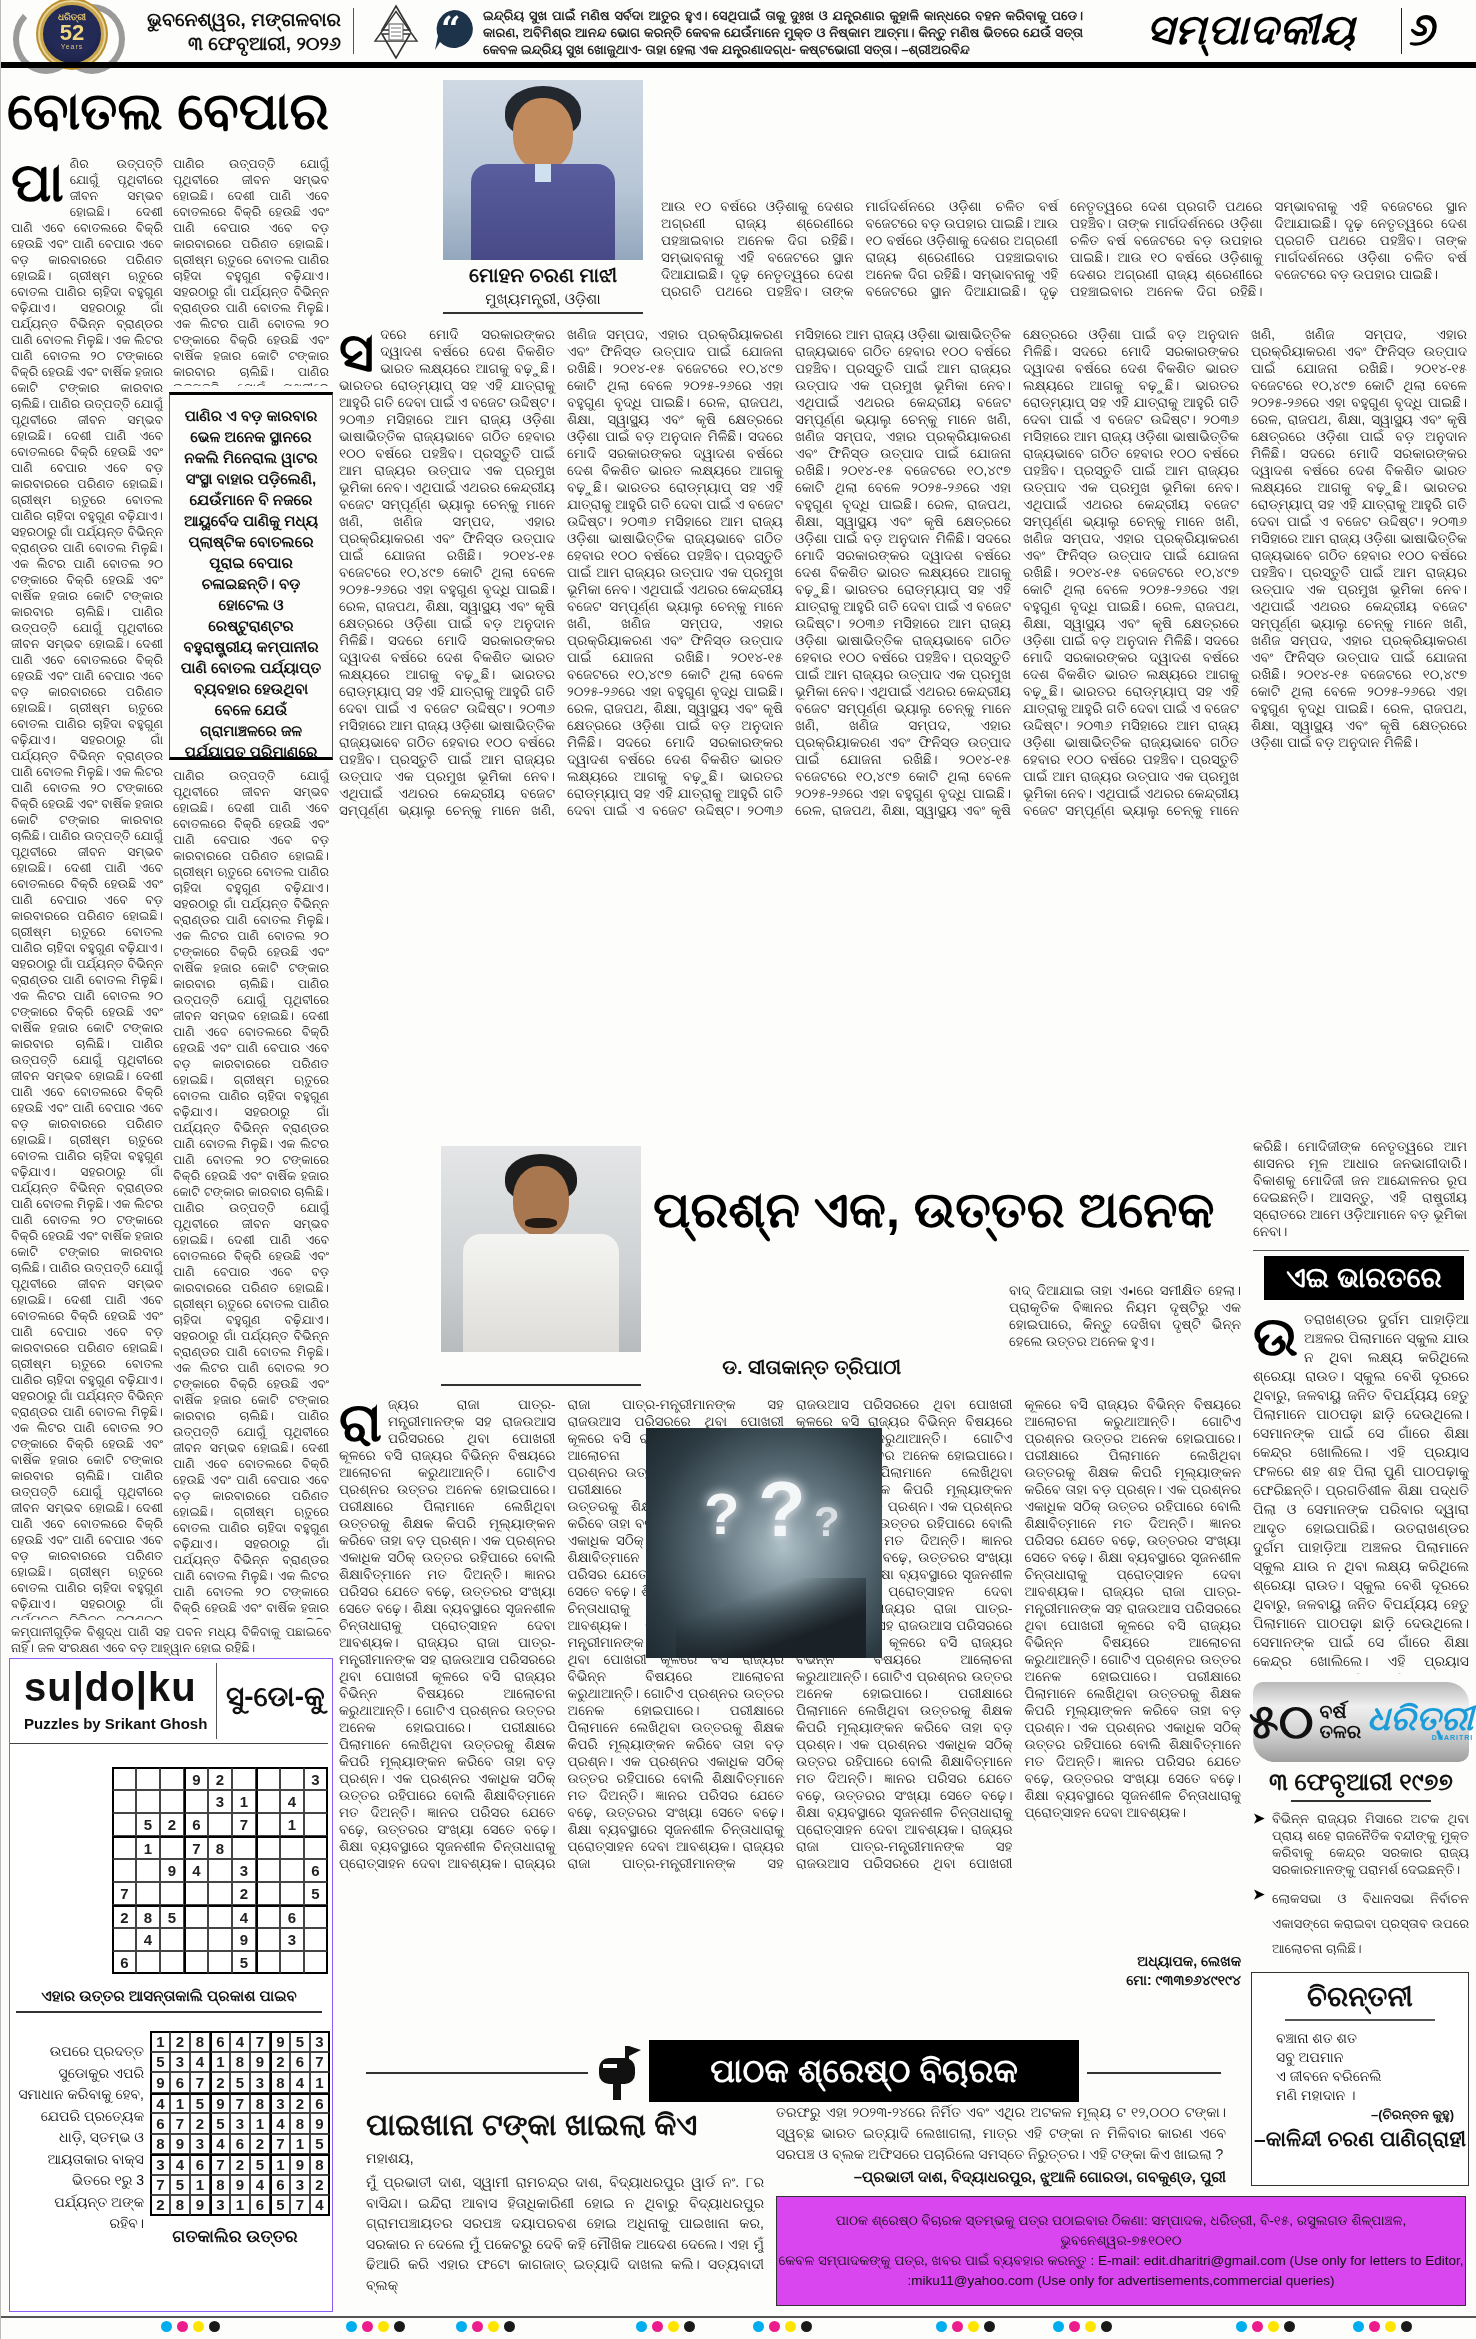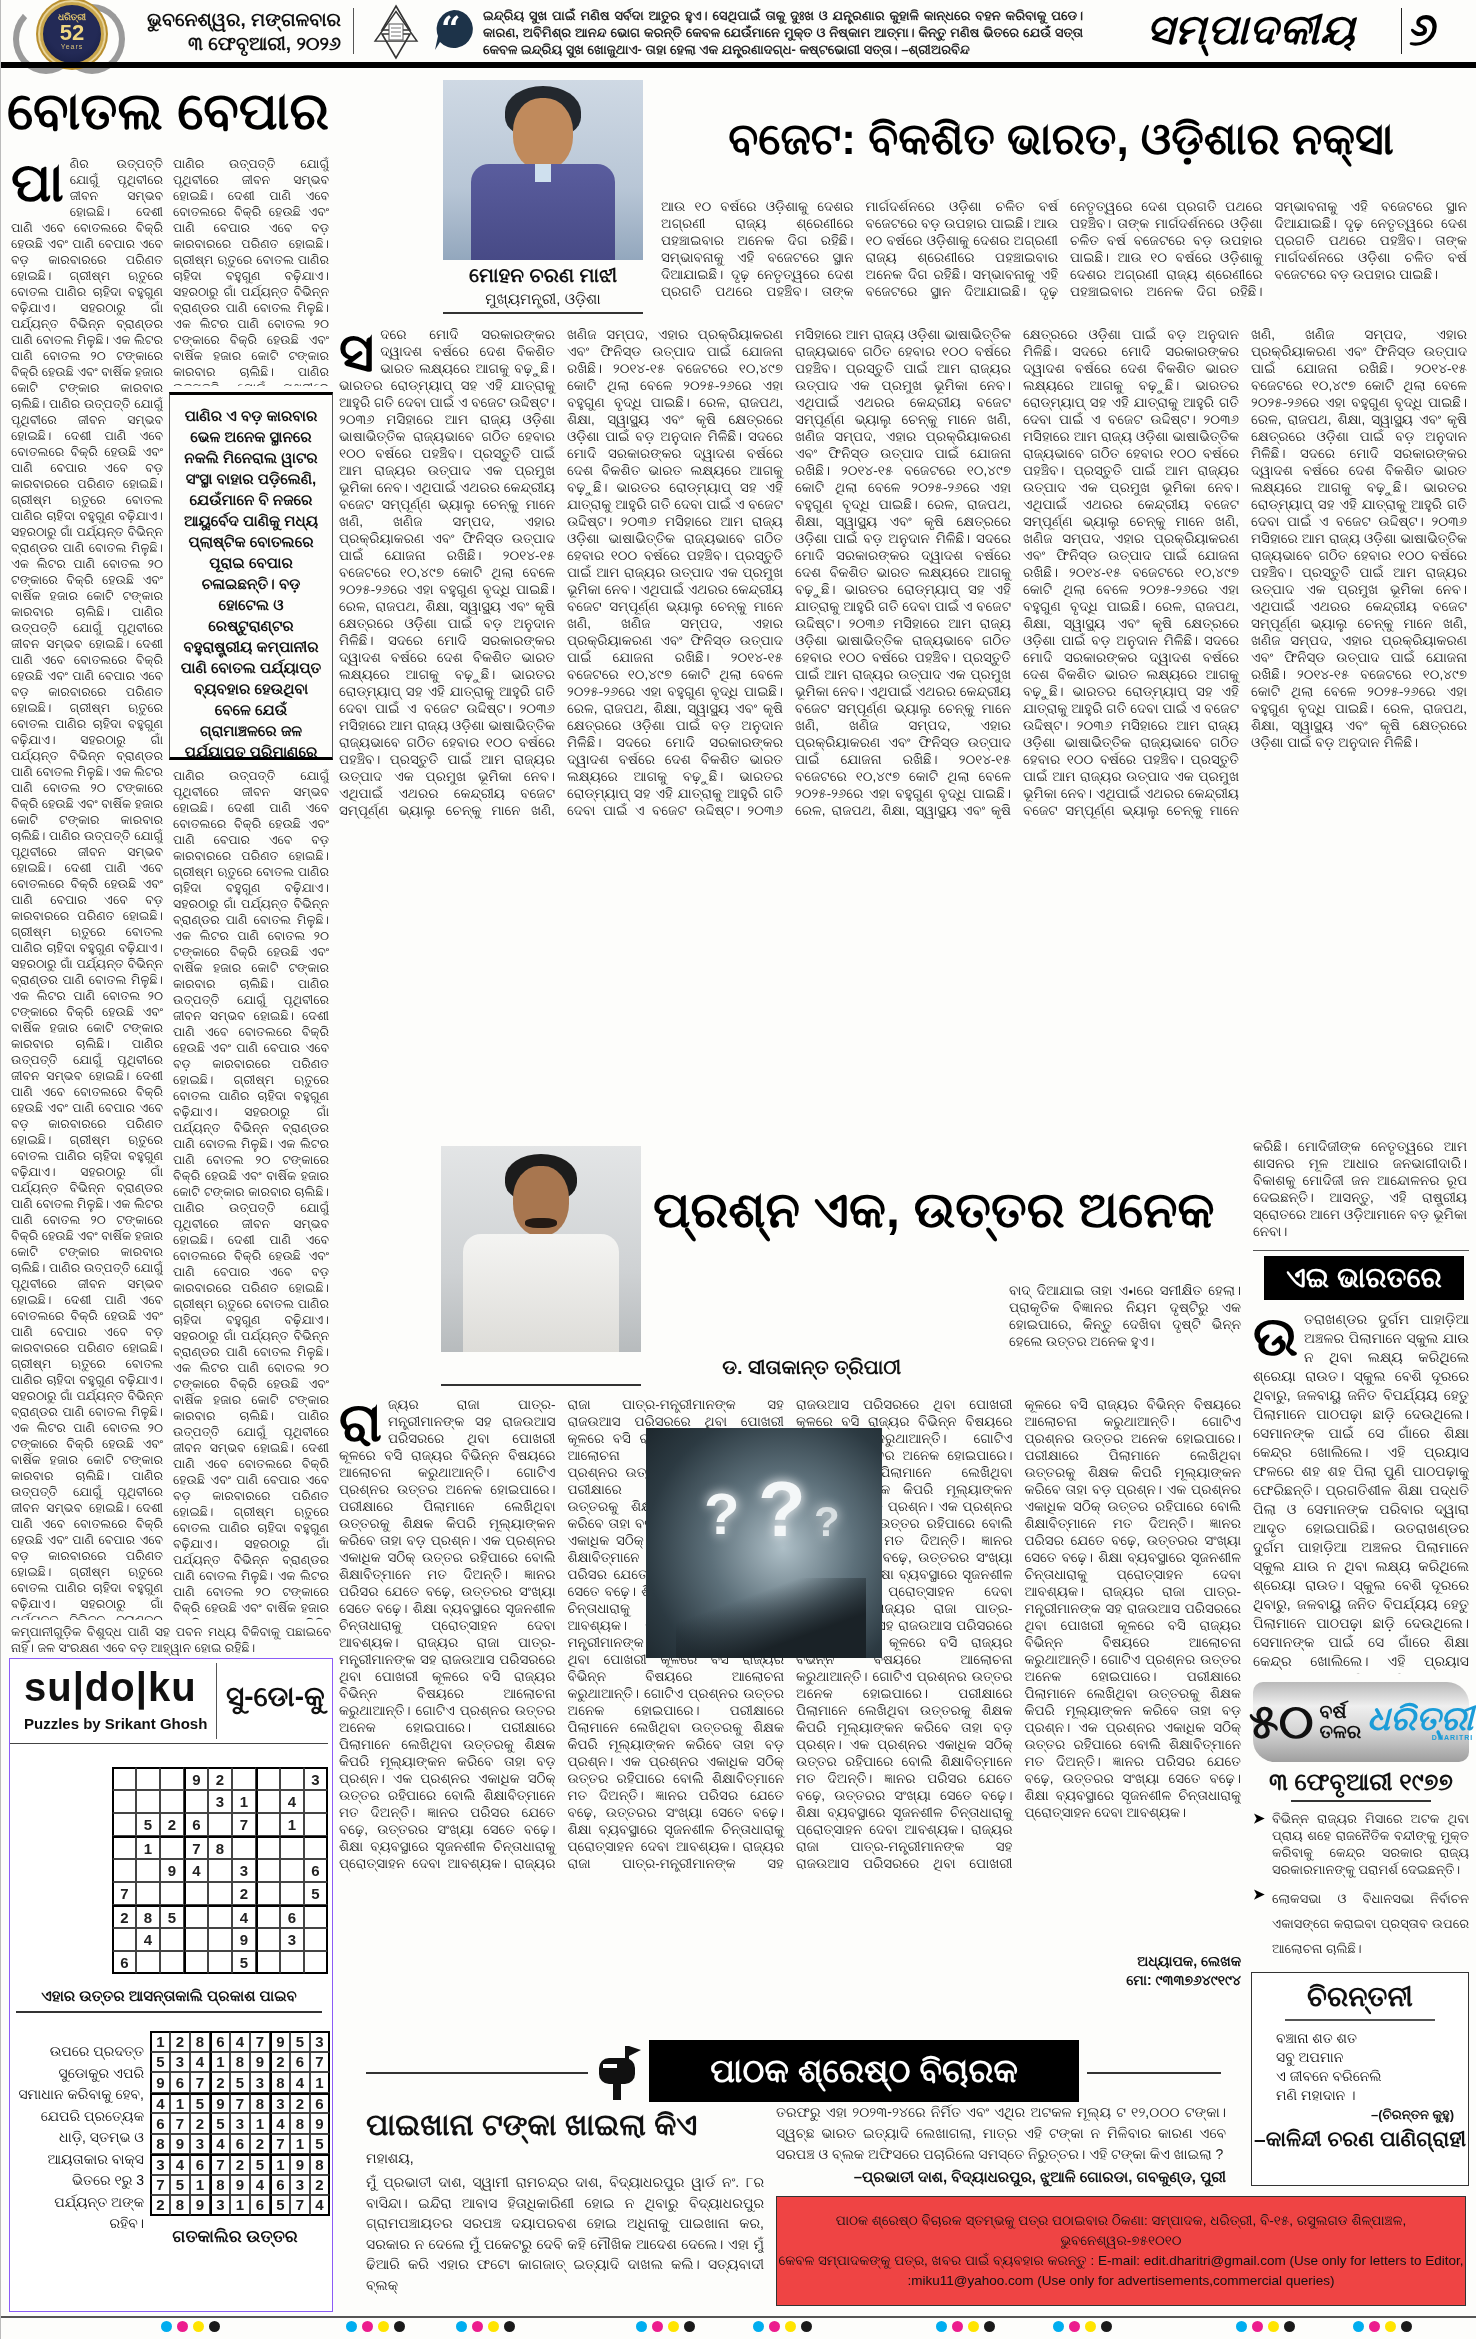--- a/index.html
+++ b/index.html
@@ -126,21 +126,20 @@
   <div class="abs rule" style="left:0;top:62px;width:1476px;height:6px;"></div>
 
   <div class="abs headline-xl" style="left:6px;top:80px;width:370px;font-size:52px;line-height:62px;">ବୋତଲ ବେପାର</div>
 
   <div class="abs jtext small dropcap" style="left:10px;top:156px;width:152px;height:1464px;">ପାଣିର ଉତ୍ପତ୍ତି ଯୋଗୁଁ ପୃଥିବୀରେ ଜୀବନ ସମ୍ଭବ ହୋଇଛି। ଦେଶୀ ପାଣି ଏବେ ବୋତଲରେ ବିକ୍ରି ହେଉଛି ଏବଂ ପାଣି ବେପାର ଏବେ ବଡ଼ କାରବାରରେ ପରିଣତ ହୋଇଛି। ଗ୍ରୀଷ୍ମ ଋତୁରେ ବୋତଲ ପାଣିର ଚାହିଦା ବହୁଗୁଣ ବଢ଼ିଯାଏ। ସହରଠାରୁ ଗାଁ ପର୍ଯ୍ୟନ୍ତ ବିଭିନ୍ନ ବ୍ରାଣ୍ଡର ପାଣି ବୋତଲ ମିଳୁଛି। ଏକ ଲିଟର ପାଣି ବୋତଲ ୨୦ ଟଙ୍କାରେ ବିକ୍ରି ହେଉଛି ଏବଂ ବାର୍ଷିକ ହଜାର କୋଟି ଟଙ୍କାର କାରବାର ଚାଲିଛି। ପାଣିର ଉତ୍ପତ୍ତି ଯୋଗୁଁ ପୃଥିବୀରେ ଜୀବନ ସମ୍ଭବ ହୋଇଛି। ଦେଶୀ ପାଣି ଏବେ ବୋତଲରେ ବିକ୍ରି ହେଉଛି ଏବଂ ପାଣି ବେପାର ଏବେ ବଡ଼ କାରବାରରେ ପରିଣତ ହୋଇଛି। ଗ୍ରୀଷ୍ମ ଋତୁରେ ବୋତଲ ପାଣିର ଚାହିଦା ବହୁଗୁଣ ବଢ଼ିଯାଏ। ସହରଠାରୁ ଗାଁ ପର୍ଯ୍ୟନ୍ତ ବିଭିନ୍ନ ବ୍ରାଣ୍ଡର ପାଣି ବୋତଲ ମିଳୁଛି। ଏକ ଲିଟର ପାଣି ବୋତଲ ୨୦ ଟଙ୍କାରେ ବିକ୍ରି ହେଉଛି ଏବଂ ବାର୍ଷିକ ହଜାର କୋଟି ଟଙ୍କାର କାରବାର ଚାଲିଛି। ପାଣିର ଉତ୍ପତ୍ତି ଯୋଗୁଁ ପୃଥିବୀରେ ଜୀବନ ସମ୍ଭବ ହୋଇଛି। ଦେଶୀ ପାଣି ଏବେ ବୋତଲରେ ବିକ୍ରି ହେଉଛି ଏବଂ ପାଣି ବେପାର ଏବେ ବଡ଼ କାରବାରରେ ପରିଣତ ହୋଇଛି। ଗ୍ରୀଷ୍ମ ଋତୁରେ ବୋତଲ ପାଣିର ଚାହିଦା ବହୁଗୁଣ ବଢ଼ିଯାଏ। ସହରଠାରୁ ଗାଁ ପର୍ଯ୍ୟନ୍ତ ବିଭିନ୍ନ ବ୍ରାଣ୍ଡର ପାଣି ବୋତଲ ମିଳୁଛି। ଏକ ଲିଟର ପାଣି ବୋତଲ ୨୦ ଟଙ୍କାରେ ବିକ୍ରି ହେଉଛି ଏବଂ ବାର୍ଷିକ ହଜାର କୋଟି ଟଙ୍କାର କାରବାର ଚାଲିଛି। ପାଣିର ଉତ୍ପତ୍ତି ଯୋଗୁଁ ପୃଥିବୀରେ ଜୀବନ ସମ୍ଭବ ହୋଇଛି। ଦେଶୀ ପାଣି ଏବେ ବୋତଲରେ ବିକ୍ରି ହେଉଛି ଏବଂ ପାଣି ବେପାର ଏବେ ବଡ଼ କାରବାରରେ ପରିଣତ ହୋଇଛି। ଗ୍ରୀଷ୍ମ ଋତୁରେ ବୋତଲ ପାଣିର ଚାହିଦା ବହୁଗୁଣ ବଢ଼ିଯାଏ। ସହରଠାରୁ ଗାଁ ପର୍ଯ୍ୟନ୍ତ ବିଭିନ୍ନ ବ୍ରାଣ୍ଡର ପାଣି ବୋତଲ ମିଳୁଛି। ଏକ ଲିଟର ପାଣି ବୋତଲ ୨୦ ଟଙ୍କାରେ ବିକ୍ରି ହେଉଛି ଏବଂ ବାର୍ଷିକ ହଜାର କୋଟି ଟଙ୍କାର କାରବାର ଚାଲିଛି। ପାଣିର ଉତ୍ପତ୍ତି ଯୋଗୁଁ ପୃଥିବୀରେ ଜୀବନ ସମ୍ଭବ ହୋଇଛି। ଦେଶୀ ପାଣି ଏବେ ବୋତଲରେ ବିକ୍ରି ହେଉଛି ଏବଂ ପାଣି ବେପାର ଏବେ ବଡ଼ କାରବାରରେ ପରିଣତ ହୋଇଛି। ଗ୍ରୀଷ୍ମ ଋତୁରେ ବୋତଲ ପାଣିର ଚାହିଦା ବହୁଗୁଣ ବଢ଼ିଯାଏ। ସହରଠାରୁ ଗାଁ ପର୍ଯ୍ୟନ୍ତ ବିଭିନ୍ନ ବ୍ରାଣ୍ଡର ପାଣି ବୋତଲ ମିଳୁଛି। ଏକ ଲିଟର ପାଣି ବୋତଲ ୨୦ ଟଙ୍କାରେ ବିକ୍ରି ହେଉଛି ଏବଂ ବାର୍ଷିକ ହଜାର କୋଟି ଟଙ୍କାର କାରବାର ଚାଲିଛି। ପାଣିର ଉତ୍ପତ୍ତି ଯୋଗୁଁ ପୃଥିବୀରେ ଜୀବନ ସମ୍ଭବ ହୋଇଛି। ଦେଶୀ ପାଣି ଏବେ ବୋତଲରେ ବିକ୍ରି ହେଉଛି ଏବଂ ପାଣି ବେପାର ଏବେ ବଡ଼ କାରବାରରେ ପରିଣତ ହୋଇଛି। ଗ୍ରୀଷ୍ମ ଋତୁରେ ବୋତଲ ପାଣିର ଚାହିଦା ବହୁଗୁଣ ବଢ଼ିଯାଏ। ସହରଠାରୁ ଗାଁ ପର୍ଯ୍ୟନ୍ତ ବିଭିନ୍ନ ବ୍ରାଣ୍ଡର ପାଣି ବୋତଲ ମିଳୁଛି। ଏକ ଲିଟର ପାଣି ବୋତଲ ୨୦ ଟଙ୍କାରେ ବିକ୍ରି ହେଉଛି ଏବଂ ବାର୍ଷିକ ହଜାର କୋଟି ଟଙ୍କାର କାରବାର ଚାଲିଛି। ପାଣିର ଉତ୍ପତ୍ତି ଯୋଗୁଁ ପୃଥିବୀରେ ଜୀବନ ସମ୍ଭବ ହୋଇଛି। ଦେଶୀ ପାଣି ଏବେ ବୋତଲରେ ବିକ୍ରି ହେଉଛି ଏବଂ ପାଣି ବେପାର ଏବେ ବଡ଼ କାରବାରରେ ପରିଣତ ହୋଇଛି। ଗ୍ରୀଷ୍ମ ଋତୁରେ ବୋତଲ ପାଣିର ଚାହିଦା ବହୁଗୁଣ ବଢ଼ିଯାଏ। ସହରଠାରୁ ଗାଁ ପର୍ଯ୍ୟନ୍ତ ବିଭିନ୍ନ ବ୍ରାଣ୍ଡର ପାଣି ବୋତଲ ମିଳୁଛି। ଏକ ଲିଟର ପାଣି ବୋତଲ ୨୦ ଟଙ୍କାରେ ବିକ୍ରି ହେଉଛି ଏବଂ ବାର୍ଷିକ ହଜାର କୋଟି ଟଙ୍କାର କାରବାର ଚାଲିଛି। ପାଣିର ଉତ୍ପତ୍ତି ଯୋଗୁଁ ପୃଥିବୀରେ ଜୀବନ ସମ୍ଭବ ହୋଇଛି। ଦେଶୀ ପାଣି ଏବେ ବୋତଲରେ ବିକ୍ରି ହେଉଛି ଏବଂ ପାଣି ବେପାର ଏବେ ବଡ଼ କାରବାରରେ ପରିଣତ ହୋଇଛି। ଗ୍ରୀଷ୍ମ ଋତୁରେ ବୋତଲ ପାଣିର ଚାହିଦା ବହୁଗୁଣ ବଢ଼ିଯାଏ। ସହରଠାରୁ ଗାଁ ପର୍ଯ୍ୟନ୍ତ ବିଭିନ୍ନ ବ୍ରାଣ୍ଡର ପାଣି ବୋତଲ ମିଳୁଛି। ଏକ ଲିଟର ପାଣି ବୋତଲ ୨୦ ଟଙ୍କାରେ ବିକ୍ରି ହେଉଛି ଏବଂ ବାର୍ଷିକ ହଜାର କୋଟି ଟଙ୍କାର କାରବାର ଚାଲିଛି। ପାଣିର ଉତ୍ପତ୍ତି ଯୋଗୁଁ ପୃଥିବୀରେ ଜୀବନ ସମ୍ଭବ ହୋଇଛି। ଦେଶୀ ପାଣି ଏବେ ବୋତଲରେ ବିକ୍ରି ହେଉଛି ଏବଂ ପାଣି ବେପାର ଏବେ ବଡ଼ କାରବାରରେ ପରିଣତ ହୋଇଛି। ଗ୍ରୀଷ୍ମ ଋତୁରେ ବୋତଲ ପାଣିର ଚାହିଦା ବହୁଗୁଣ ବଢ଼ିଯାଏ। ସହରଠାରୁ ଗାଁ ପର୍ଯ୍ୟନ୍ତ ବିଭିନ୍ନ ବ୍ରାଣ୍ଡର ପାଣି ବୋତଲ ମିଳୁଛି। ଏକ ଲିଟର ପାଣି ବୋତଲ ୨୦ ଟଙ୍କାରେ ବିକ୍ରି ହେଉଛି ଏବଂ ବାର୍ଷିକ ହଜାର କୋଟି ଟଙ୍କାର କାରବାର ଚାଲିଛି।</div>
   <div class="abs jtext small" style="left:172px;top:156px;width:156px;height:230px;">ପାଣିର ଉତ୍ପତ୍ତି ଯୋଗୁଁ ପୃଥିବୀରେ ଜୀବନ ସମ୍ଭବ ହୋଇଛି। ଦେଶୀ ପାଣି ଏବେ ବୋତଲରେ ବିକ୍ରି ହେଉଛି ଏବଂ ପାଣି ବେପାର ଏବେ ବଡ଼ କାରବାରରେ ପରିଣତ ହୋଇଛି। ଗ୍ରୀଷ୍ମ ଋତୁରେ ବୋତଲ ପାଣିର ଚାହିଦା ବହୁଗୁଣ ବଢ଼ିଯାଏ। ସହରଠାରୁ ଗାଁ ପର୍ଯ୍ୟନ୍ତ ବିଭିନ୍ନ ବ୍ରାଣ୍ଡର ପାଣି ବୋତଲ ମିଳୁଛି। ଏକ ଲିଟର ପାଣି ବୋତଲ ୨୦ ଟଙ୍କାରେ ବିକ୍ରି ହେଉଛି ଏବଂ ବାର୍ଷିକ ହଜାର କୋଟି ଟଙ୍କାର କାରବାର ଚାଲିଛି। ପାଣିର ଉତ୍ପତ୍ତି ଯୋଗୁଁ ପୃଥିବୀରେ ଜୀବନ ସମ୍ଭବ ହୋଇଛି। ଦେଶୀ ପାଣି ଏବେ ବୋତଲରେ ବିକ୍ରି ହେଉଛି ଏବଂ ପାଣି ବେପାର ଏବେ ବଡ଼ କାରବାରରେ ପରିଣତ ହୋଇଛି। ଗ୍ରୀଷ୍ମ ଋତୁରେ ବୋତଲ ପାଣିର ଚାହିଦା ବହୁଗୁଣ ବଢ଼ିଯାଏ। ସହରଠାରୁ ଗାଁ ପର୍ଯ୍ୟନ୍ତ ବିଭିନ୍ନ ବ୍ରାଣ୍ଡର ପାଣି ବୋତଲ ମିଳୁଛି। ଏକ ଲିଟର ପାଣି ବୋତଲ ୨୦ ଟଙ୍କାରେ ବିକ୍ରି ହେଉଛି ଏବଂ ବାର୍ଷିକ ହଜାର କୋଟି ଟଙ୍କାର କାରବାର ଚାଲିଛି।</div>
   <div class="abs pullquote" style="left:168px;top:392px;width:146px;height:342px;">ପାଣିର ଏ ବଡ଼ କାରବାର ଭେଳ ଅନେକ ସ୍ଥାନରେ ନକଲି ମିନେରାଲ ୱାଟର ସଂସ୍ଥା ବାହାର ପଡ଼ିଲେଣି, ଯେଉଁମାନେ ବି ନଜରେ ଆୟୁର୍ବେଦ ପାଣିକୁ ମଧ୍ୟ ପ୍ଲାଷ୍ଟିକ ବୋତଲରେ ପୂରାଇ ବେପାର ଚଳାଇଛନ୍ତି। ବଡ଼ ହୋଟେଲ ଓ ରେଷ୍ଟୁରାଣ୍ଟର ବହୁରାଷ୍ଟ୍ରୀୟ କମ୍ପାନୀର ପାଣି ବୋତଲ ପର୍ଯ୍ୟାପ୍ତ ବ୍ୟବହାର ହେଉଥିବା ବେଳେ ଯେଉଁ ଗ୍ରାମାଞ୍ଚଳରେ ଜଳ ପର୍ଯ୍ୟାପ୍ତ ପରିମାଣରେ ମିଳୁଛି, ସେଠାକୁ ମଧ୍ୟ ବୋତଲ ପାଣି ସଂସ୍କୃତି ପ୍ରବେଶ କରିଗଲାଣି।</div>
   <div class="abs jtext small" style="left:172px;top:768px;width:156px;height:852px;">ପାଣିର ଉତ୍ପତ୍ତି ଯୋଗୁଁ ପୃଥିବୀରେ ଜୀବନ ସମ୍ଭବ ହୋଇଛି। ଦେଶୀ ପାଣି ଏବେ ବୋତଲରେ ବିକ୍ରି ହେଉଛି ଏବଂ ପାଣି ବେପାର ଏବେ ବଡ଼ କାରବାରରେ ପରିଣତ ହୋଇଛି। ଗ୍ରୀଷ୍ମ ଋତୁରେ ବୋତଲ ପାଣିର ଚାହିଦା ବହୁଗୁଣ ବଢ଼ିଯାଏ। ସହରଠାରୁ ଗାଁ ପର୍ଯ୍ୟନ୍ତ ବିଭିନ୍ନ ବ୍ରାଣ୍ଡର ପାଣି ବୋତଲ ମିଳୁଛି। ଏକ ଲିଟର ପାଣି ବୋତଲ ୨୦ ଟଙ୍କାରେ ବିକ୍ରି ହେଉଛି ଏବଂ ବାର୍ଷିକ ହଜାର କୋଟି ଟଙ୍କାର କାରବାର ଚାଲିଛି। ପାଣିର ଉତ୍ପତ୍ତି ଯୋଗୁଁ ପୃଥିବୀରେ ଜୀବନ ସମ୍ଭବ ହୋଇଛି। ଦେଶୀ ପାଣି ଏବେ ବୋତଲରେ ବିକ୍ରି ହେଉଛି ଏବଂ ପାଣି ବେପାର ଏବେ ବଡ଼ କାରବାରରେ ପରିଣତ ହୋଇଛି। ଗ୍ରୀଷ୍ମ ଋତୁରେ ବୋତଲ ପାଣିର ଚାହିଦା ବହୁଗୁଣ ବଢ଼ିଯାଏ। ସହରଠାରୁ ଗାଁ ପର୍ଯ୍ୟନ୍ତ ବିଭିନ୍ନ ବ୍ରାଣ୍ଡର ପାଣି ବୋତଲ ମିଳୁଛି। ଏକ ଲିଟର ପାଣି ବୋତଲ ୨୦ ଟଙ୍କାରେ ବିକ୍ରି ହେଉଛି ଏବଂ ବାର୍ଷିକ ହଜାର କୋଟି ଟଙ୍କାର କାରବାର ଚାଲିଛି। ପାଣିର ଉତ୍ପତ୍ତି ଯୋଗୁଁ ପୃଥିବୀରେ ଜୀବନ ସମ୍ଭବ ହୋଇଛି। ଦେଶୀ ପାଣି ଏବେ ବୋତଲରେ ବିକ୍ରି ହେଉଛି ଏବଂ ପାଣି ବେପାର ଏବେ ବଡ଼ କାରବାରରେ ପରିଣତ ହୋଇଛି। ଗ୍ରୀଷ୍ମ ଋତୁରେ ବୋତଲ ପାଣିର ଚାହିଦା ବହୁଗୁଣ ବଢ଼ିଯାଏ। ସହରଠାରୁ ଗାଁ ପର୍ଯ୍ୟନ୍ତ ବିଭିନ୍ନ ବ୍ରାଣ୍ଡର ପାଣି ବୋତଲ ମିଳୁଛି। ଏକ ଲିଟର ପାଣି ବୋତଲ ୨୦ ଟଙ୍କାରେ ବିକ୍ରି ହେଉଛି ଏବଂ ବାର୍ଷିକ ହଜାର କୋଟି ଟଙ୍କାର କାରବାର ଚାଲିଛି। ପାଣିର ଉତ୍ପତ୍ତି ଯୋଗୁଁ ପୃଥିବୀରେ ଜୀବନ ସମ୍ଭବ ହୋଇଛି। ଦେଶୀ ପାଣି ଏବେ ବୋତଲରେ ବିକ୍ରି ହେଉଛି ଏବଂ ପାଣି ବେପାର ଏବେ ବଡ଼ କାରବାରରେ ପରିଣତ ହୋଇଛି। ଗ୍ରୀଷ୍ମ ଋତୁରେ ବୋତଲ ପାଣିର ଚାହିଦା ବହୁଗୁଣ ବଢ଼ିଯାଏ। ସହରଠାରୁ ଗାଁ ପର୍ଯ୍ୟନ୍ତ ବିଭିନ୍ନ ବ୍ରାଣ୍ଡର ପାଣି ବୋତଲ ମିଳୁଛି। ଏକ ଲିଟର ପାଣି ବୋତଲ ୨୦ ଟଙ୍କାରେ ବିକ୍ରି ହେଉଛି ଏବଂ ବାର୍ଷିକ ହଜାର କୋଟି ଟଙ୍କାର କାରବାର ଚାଲିଛି। ପାଣିର ଉତ୍ପତ୍ତି ଯୋଗୁଁ ପୃଥିବୀରେ ଜୀବନ ସମ୍ଭବ ହୋଇଛି। ଦେଶୀ ପାଣି ଏବେ ବୋତଲରେ ବିକ୍ରି ହେଉଛି ଏବଂ ପାଣି ବେପାର ଏବେ ବଡ଼ କାରବାରରେ ପରିଣତ ହୋଇଛି। ଗ୍ରୀଷ୍ମ ଋତୁରେ ବୋତଲ ପାଣିର ଚାହିଦା ବହୁଗୁଣ ବଢ଼ିଯାଏ। ସହରଠାରୁ ଗାଁ ପର୍ଯ୍ୟନ୍ତ ବିଭିନ୍ନ ବ୍ରାଣ୍ଡର ପାଣି ବୋତଲ ମିଳୁଛି। ଏକ ଲିଟର ପାଣି ବୋତଲ ୨୦ ଟଙ୍କାରେ ବିକ୍ରି ହେଉଛି ଏବଂ ବାର୍ଷିକ ହଜାର କୋଟି ଟଙ୍କାର କାରବାର ଚାଲିଛି। ପାଣିର ଉତ୍ପତ୍ତି ଯୋଗୁଁ ପୃଥିବୀରେ ଜୀବନ ସମ୍ଭବ ହୋଇଛି। ଦେଶୀ ପାଣି ଏବେ ବୋତଲରେ ବିକ୍ରି ହେଉଛି ଏବଂ ପାଣି ବେପାର ଏବେ ବଡ଼ କାରବାରରେ ପରିଣତ ହୋଇଛି। ଗ୍ରୀଷ୍ମ ଋତୁରେ ବୋତଲ ପାଣିର ଚାହିଦା ବହୁଗୁଣ ବଢ଼ିଯାଏ। ସହରଠାରୁ ଗାଁ ପର୍ଯ୍ୟନ୍ତ ବିଭିନ୍ନ ବ୍ରାଣ୍ଡର ପାଣି ବୋତଲ ମିଳୁଛି। ଏକ ଲିଟର ପାଣି ବୋତଲ ୨୦ ଟଙ୍କାରେ ବିକ୍ରି ହେଉଛି ଏବଂ ବାର୍ଷିକ ହଜାର କୋଟି ଟଙ୍କାର କାରବାର ଚାଲିଛି।</div>
   <div class="abs jtext small" style="left:10px;top:1624px;width:320px;height:32px;">କମ୍ପାନୀଗୁଡ଼ିକ ବିଶୁଦ୍ଧ ପାଣି ସହ ପବନ ମଧ୍ୟ ବିକିବାକୁ ପଛାଇବେ ନାହିଁ। ଜଳ ସଂରକ୍ଷଣ ଏବେ ବଡ଼ ଆହ୍ୱାନ ହୋଇ ରହିଛି।</div>
 
-  <div class="abs headline-xl center" style="left:652px;top:92px;width:816px;font-size:44px;line-height:94px;height:100px;overflow:hidden;">ବଜେଟ: ବିକଶିତ ଭାରତ, ଓଡ଼ିଶାର ନକ୍ସା</div>
 
   <div class="abs photo ph-bg1" style="left:442px;top:80px;width:200px;height:180px;">
     <div class="ph-hair" style="left:62px;top:6px;width:76px;height:52px;background:#23282e;"></div>
     <div class="ph-face" style="left:70px;top:18px;width:60px;height:72px;background:#c08a5c;"></div>
     <div class="ph-body" style="left:28px;top:84px;width:144px;height:96px;background:linear-gradient(180deg,#5a5d9e 0%,#474a86 100%);"></div>
     <div class="abs" style="left:92px;top:84px;width:16px;height:18px;background:#cfe0ee;"></div>
   </div>
   <div class="abs byline-name" style="left:430px;top:264px;width:224px;">ମୋହନ ଚରଣ ମାଝୀ</div>
   <div class="abs byline-role" style="left:430px;top:290px;width:224px;">ମୁଖ୍ୟମନ୍ତ୍ରୀ, ଓଡ଼ିଶା</div>
   <div class="abs" style="left:442px;top:312px;width:200px;height:2px;background:#333;"></div>
@@ -412,21 +411,21 @@
   <div class="abs banner-black" style="left:648px;top:2040px;width:430px;height:62px;font-size:33px;line-height:62px;">ପାଠକ ଶ୍ରେଷ୍ଠ ବିଚାରକ</div>
   <div class="abs" style="left:1086px;top:2072px;width:134px;height:2px;background:#333;"></div>
 
   <div class="abs bold" style="left:365px;top:2108px;width:430px;font-size:30px;">ପାଇଖାନା ଟଙ୍କା ଖାଇଲା କିଏ</div>
   <div class="abs" style="left:365px;top:2150px;font-size:14px;">ମହାଶୟ,</div>
   <div class="abs jtext" style="left:365px;top:2172px;width:398px;height:146px;font-size:14px;line-height:20.5px;">ମୁଁ ପ୍ରଭାତୀ ଦାଶ, ସ୍ୱାମୀ ରାମଚନ୍ଦ୍ର ଦାଶ, ବିଦ୍ୟାଧରପୁର ୱାର୍ଡ ନଂ. ୮ର ବାସିନ୍ଦା। ଇନ୍ଦିରା ଆବାସ ହିତାଧିକାରିଣୀ ହୋଇ ନ ଥିବାରୁ ବିଦ୍ୟାଧରପୁର ଗ୍ରାମପଞ୍ଚାୟତର ସରପଞ୍ଚ ଦୟାପରବଶ ହୋଇ ଅଧିନାକୁ ପାଇଖାନା କର, ସରକାର ନ ଦେଲେ ମୁଁ ପକେଟରୁ ଦେବି କହି ମୌଖିକ ଆଦେଶ ଦେଲେ। ଏହା ମୁଁ ଢିଆରି କରି ଏହାର ଫଟୋ କାଗଜାତ୍ ଇତ୍ୟାଦି ଦାଖଲ କଲି। ସତ୍ୟବାଦୀ ବ୍ଲକ୍</div>
 
   <div class="abs jtext" style="left:775px;top:2102px;width:450px;height:64px;font-size:14px;line-height:21px;">ତରଫରୁ ଏହା ୨୦୨୩-୨୪ରେ ନିର୍ମିତ ଏବଂ ଏଥିର ଅଟକଳ ମୂଲ୍ୟ ଟ ୧୨,୦୦୦ ଟଙ୍କା। ସ୍ୱଚ୍ଛ ଭାରତ ଇତ୍ୟାଦି ଲେଖାଗଲା, ମାତ୍ର ଏହି ଟଙ୍କା ନ ମିଳିବାର କାରଣ ଏବେ ସରପଞ୍ଚ ଓ ବ୍ଲକ ଅଫିସରେ ପଚାରିଲେ ସମସ୍ତେ ନିରୁତ୍ତର। ଏହି ଟଙ୍କା କିଏ ଖାଇଲା ?</div>
   <div class="abs right bold" style="left:775px;top:2168px;width:450px;font-size:15px;">–ପ୍ରଭାତୀ ଦାଶ, ବିଦ୍ୟାଧରପୁର, ଝୁଆଳି ଗୋରଡା, ଗବକୁଣ୍ଡ, ପୁରୀ</div>
 
-  <div class="abs boxed center" style="left:775px;top:2196px;width:690px;height:110px;background:#ef4444;font-size:13.5px;line-height:20px;padding-top:14px;box-sizing:border-box;">
+  <div class="abs boxed center" style="left:775px;top:2196px;width:690px;height:110px;background:#d946ef;font-size:13.5px;line-height:20px;padding-top:14px;box-sizing:border-box;">
     <div>ପାଠକ ଶ୍ରେଷ୍ଠ ବିଚାରକ ସ୍ତମ୍ଭକୁ ପତ୍ର ପଠାଇବାର ଠିକଣା: ସମ୍ପାଦକ, ଧରିତ୍ରୀ, ବି-୧୫, ରସୁଲଗଡ ଶିଳ୍ପାଞ୍ଚଳ, ଭୁବନେଶ୍ୱର-୭୫୧୦୧୦</div>
     <div style="overflow:hidden;height:20px;">କେବଳ ସମ୍ପାଦକଙ୍କୁ ପତ୍ର, ଖବର ପାଇଁ ବ୍ୟବହାର କରନ୍ତୁ : E-mail: edit.dharitri@gmail.com (Use only for letters to Editor, news &amp; news photos) କେବଳ ବିଜ୍ଞାପନ ପାଇଁ ବ୍ୟବହାର କରନ୍ତୁ: E-mail advt@dharitri.com</div>
     <div>:miku11@yahoo.com (Use only for advertisements,commercial queries)</div>
   </div>
 
   <div class="abs" style="left:0;top:2316px;width:1476px;height:1.5px;background:#555;"></div>
   <div class="dot-row">
       <div class="dot-group" style="left: 160px;">
         <span class="dot" style="background: rgb(0, 173, 239);"></span>
         <span class="dot" style="background: rgb(236, 28, 141);"></span>

